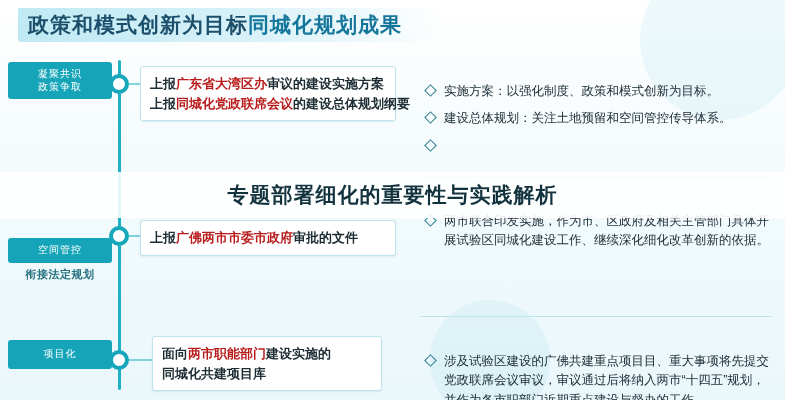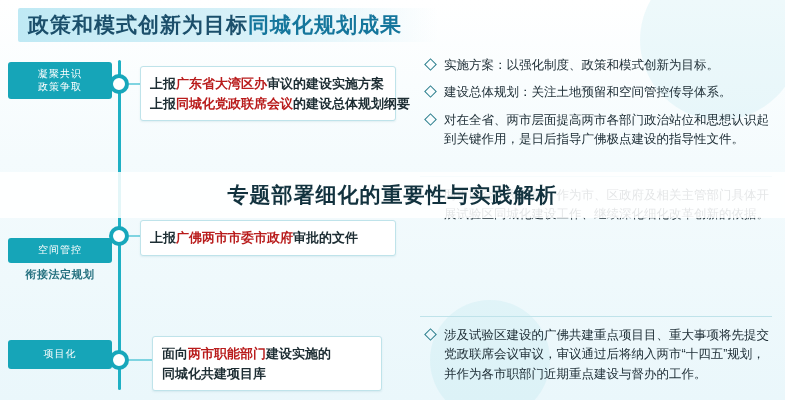--- a/index.html
+++ b/index.html
@@ -133,20 +133,21 @@
   .cbox .line .red { color: #b91c1c; }
   .cbox1 { top: 66px; }
   .cbox2 { top: 220px; }
   .cbox3 { top: 336px; width: 230px; left: 152px; }
 
   
   .rcol {
     position: absolute;
     left: 424px;
     width: 348px;
+    margin-top: 26px;
   }
   .rgroup1 { top: 56px; }
   .rgroup2 { top: 186px; }
   .rgroup3 { top: 326px; }
   .bullet {
     position: relative;
     padding-left: 20px;
     margin-bottom: 8px;
     font-size: 12.5px;
     line-height: 1.55;
@@ -275,21 +276,20 @@
     <div class="bullet">
       <span class="mark"></span>
       <span>实施方案：以强化制度、政策和模式创新为目标。</span>
     </div>
     <div class="bullet">
       <span class="mark"></span>
       <span>建设总体规划：关注土地预留和空间管控传导体系。</span>
     </div>
     <div class="bullet">
       <span class="mark"></span>
-      <span>对在全省、两市层面提高两市各部门政治站位和思想认识起到关键作用，是日后指导广佛极点建设的指导性文件。</span>
     </div>
   </div>
 
   <div class="rcol rgroup2">
     <div class="bullet">
       <span class="mark"></span>
       <span>两市联合印发实施，作为市、区政府及相关主管部门具体开展试验区同城化建设工作、继续深化细化改革创新的依据。</span>
     </div>
   </div>
 

